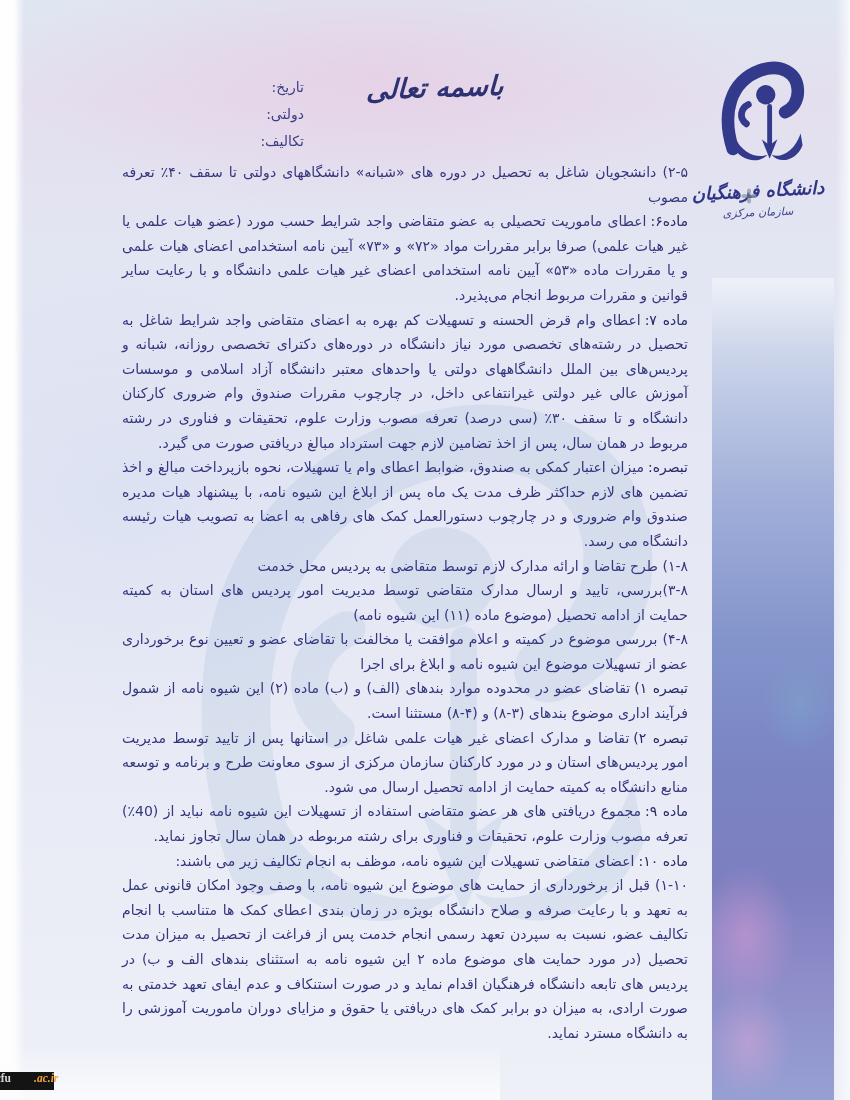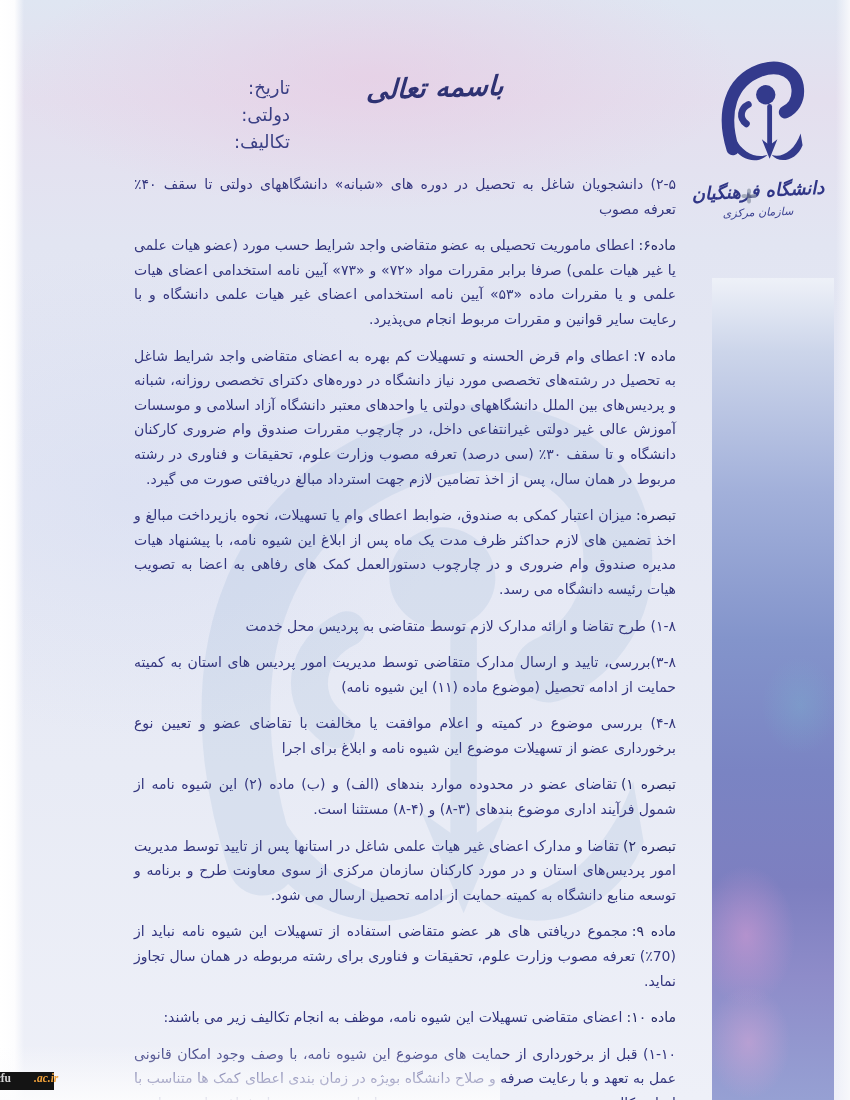--- a/index.html
+++ b/index.html
@@ -18,22 +18,22 @@
     background:linear-gradient(270deg,#f7f8fb 0%,rgba(255,255,255,0));}
   .bottom-fade{position:absolute;left:0;bottom:0;width:500px;height:55px;
     background:linear-gradient(0deg,rgba(252,252,253,0.9),rgba(252,252,253,0));}
 
   .bismillah{
     position:absolute;top:72px;left:355px;width:160px;text-align:center;
     font-size:27px;font-weight:bold;font-style:italic;color:#2e3273;
     transform:rotate(-2deg) skewX(-4deg);
   }
   .meta-labels{
-    position:absolute;top:74px;left:232px;width:58px;direction:rtl;
-    font-size:18px;color:#3a3f84;line-height:27px;text-align:right;
+    position:absolute;top:74px;left:246px;width:58px;direction:rtl;
+    font-size:14px;color:#3a3f84;line-height:27px;text-align:right;
   }
 
   .logo-wrap{position:absolute;top:56px;left:686px;width:144px;text-align:center;color:#303687;}
   .logo-svg{width:98px;height:124px;display:block;margin:0 auto;}
   .univ-name{font-size:18px;font-weight:bold;font-style:italic;margin-top:0;transform:rotate(-3deg);}
   .org-name{font-size:11px;font-style:italic;color:#3a4090;margin-top:5px;transform:rotate(-2deg);}
   .flower-mark{position:absolute;top:188px;left:741px;width:16px;height:16px;opacity:.75;}
 
   .contact-strip{
     position:absolute;left:712px;top:278px;width:122px;height:822px;
@@ -44,21 +44,21 @@
       linear-gradient(180deg,#eef1f8 0%,#ccd5ea 9%,#a2b0da 26%,#8394cb 44%,#7a84c3 60%,#7d7fc0 74%,#8e8cc9 85%,#96a0d3 100%);
   }
 
   .center-watermark{position:absolute;top:375px;left:135px;width:530px;height:650px;opacity:.15;pointer-events:none;}
 
   .body-text{
     position:absolute;top:160px;left:122px;width:566px;
     direction:rtl;text-align:justify;
     font-size:14px;line-height:24.6px;color:#34367e;
   }
-  .body-text p{margin:12px;padding:0;}
+  .body-text p{margin:0;padding:0;}
   .lead{font-weight:normal;color:#262a66;margin-left:4px;}
   .lead:empty{margin:0;}
 
   .cfu-badge{
     position:absolute;left:0;top:1072px;width:54px;height:18px;background:#141414;
     display:flex;align-items:flex-start;justify-content:center;
     font-family:"Liberation Serif","DejaVu Serif",serif;font-size:11.5px;font-weight:bold;
     color:#d6d6d6;
   }
   .cfu-badge .suffix{color:#f2a23a;font-style:italic;margin-left:23px;}
@@ -132,21 +132,21 @@
   <div class="body-text">
     <p><span class="lead"></span><span>۲-۵) دانشجویان شاغل به تحصیل در دوره های «شبانه» دانشگاههای دولتی تا سقف ۴۰٪ تعرفه مصوب</span></p>
     <p><span class="lead">ماده۶:</span><span>اعطای ماموریت تحصیلی به عضو متقاضی واجد شرایط حسب مورد (عضو هیات علمی یا غیر هیات علمی) صرفا برابر مقررات مواد «۷۲» و «۷۳» آیین نامه استخدامی اعضای هیات علمی و یا مقررات ماده «۵۳» آیین نامه استخدامی اعضای غیر هیات علمی دانشگاه و با رعایت سایر قوانین و مقررات مربوط انجام می‌پذیرد.</span></p>
     <p><span class="lead">ماده ۷:</span><span>اعطای وام قرض الحسنه و تسهیلات کم بهره به اعضای متقاضی واجد شرایط شاغل به تحصیل در رشته‌های تخصصی مورد نیاز دانشگاه در دوره‌های دکترای تخصصی روزانه، شبانه و پردیس‌های بین الملل دانشگاههای دولتی یا واحدهای معتبر دانشگاه آزاد اسلامی و موسسات آموزش عالی غیر دولتی غیرانتفاعی داخل، در چارچوب مقررات صندوق وام ضروری کارکنان دانشگاه و تا سقف ۳۰٪ (سی درصد) تعرفه مصوب وزارت علوم، تحقیقات و فناوری در رشته مربوط در همان سال، پس از اخذ تضامین لازم جهت استرداد مبالغ دریافتی صورت می گیرد.</span></p>
     <p><span class="lead">تبصره:</span><span>میزان اعتبار کمکی به صندوق، ضوابط اعطای وام یا تسهیلات، نحوه بازپرداخت مبالغ و اخذ تضمین های لازم حداکثر ظرف مدت یک ماه پس از ابلاغ این شیوه نامه، با پیشنهاد هیات مدیره صندوق وام ضروری و در چارچوب دستورالعمل کمک های رفاهی به اعضا به تصویب هیات رئیسه دانشگاه می رسد.</span></p>
     <p><span class="lead"></span><span>۱-۸) طرح تقاضا و ارائه مدارک لازم توسط متقاضی به پردیس محل خدمت</span></p>
     <p><span class="lead"></span><span>۳-۸)بررسی، تایید و ارسال مدارک متقاضی توسط مدیریت امور پردیس های استان به کمیته حمایت از ادامه تحصیل (موضوع ماده (۱۱) این شیوه نامه)</span></p>
     <p><span class="lead"></span><span>۴-۸) بررسی موضوع در کمیته و اعلام موافقت یا مخالفت با تقاضای عضو و تعیین نوع برخورداری عضو از تسهیلات موضوع این شیوه نامه و ابلاغ برای اجرا</span></p>
     <p><span class="lead">تبصره ۱)</span><span>تقاضای عضو در محدوده موارد بندهای (الف) و (ب) ماده (۲) این شیوه نامه از شمول فرآیند اداری موضوع بندهای (۳-۸) و (۴-۸) مستثنا است.</span></p>
     <p><span class="lead">تبصره ۲)</span><span>تقاضا و مدارک اعضای غیر هیات علمی شاغل در استانها پس از تایید توسط مدیریت امور پردیس‌های استان و در مورد کارکنان سازمان مرکزی از سوی معاونت طرح و برنامه و توسعه منابع دانشگاه به کمیته حمایت از ادامه تحصیل ارسال می شود.</span></p>
-    <p><span class="lead">ماده ۹:</span><span>مجموع دریافتی های هر عضو متقاضی استفاده از تسهیلات این شیوه نامه نباید از (70٪) تعرفه مصوب وزارت علوم، تحقیقات و فناوری برای رشته مربوطه در همان سال تجاوز نماید.</span></p>
+    <p><span class="lead">ماده ۹:</span><span>مجموع دریافتی های هر عضو متقاضی استفاده از تسهیلات این شیوه نامه نباید از (40٪) تعرفه مصوب وزارت علوم، تحقیقات و فناوری برای رشته مربوطه در همان سال تجاوز نماید.</span></p>
     <p><span class="lead">ماده ۱۰:</span><span>اعضای متقاضی تسهیلات این شیوه نامه، موظف به انجام تکالیف زیر می باشند:</span></p>
     <p><span class="lead"></span><span>۱-۱۰) قبل از برخورداری از حمایت های موضوع این شیوه نامه، با وصف وجود امکان قانونی عمل به تعهد و با رعایت صرفه و صلاح دانشگاه بویژه در زمان بندی اعطای کمک ها متناسب با انجام تکالیف عضو، نسبت به سپردن تعهد رسمی انجام خدمت پس از فراغت از تحصیل به میزان مدت تحصیل (در مورد حمایت های موضوع ماده ۲ این شیوه نامه به استثنای بندهای الف و ب) در پردیس های تابعه دانشگاه فرهنگیان اقدام نماید و در صورت استنکاف و عدم ایفای تعهد خدمتی به صورت ارادی، به میزان دو برابر کمک های دریافتی یا حقوق و مزایای دوران ماموریت آموزشی را به دانشگاه مسترد نماید.</span></p>
 
   </div>
 
   <div class="bottom-fade"></div>
 
   <div class="cfu-badge">
     <span>cfu</span>
       <span class="suffix">.ac.ir</span>

